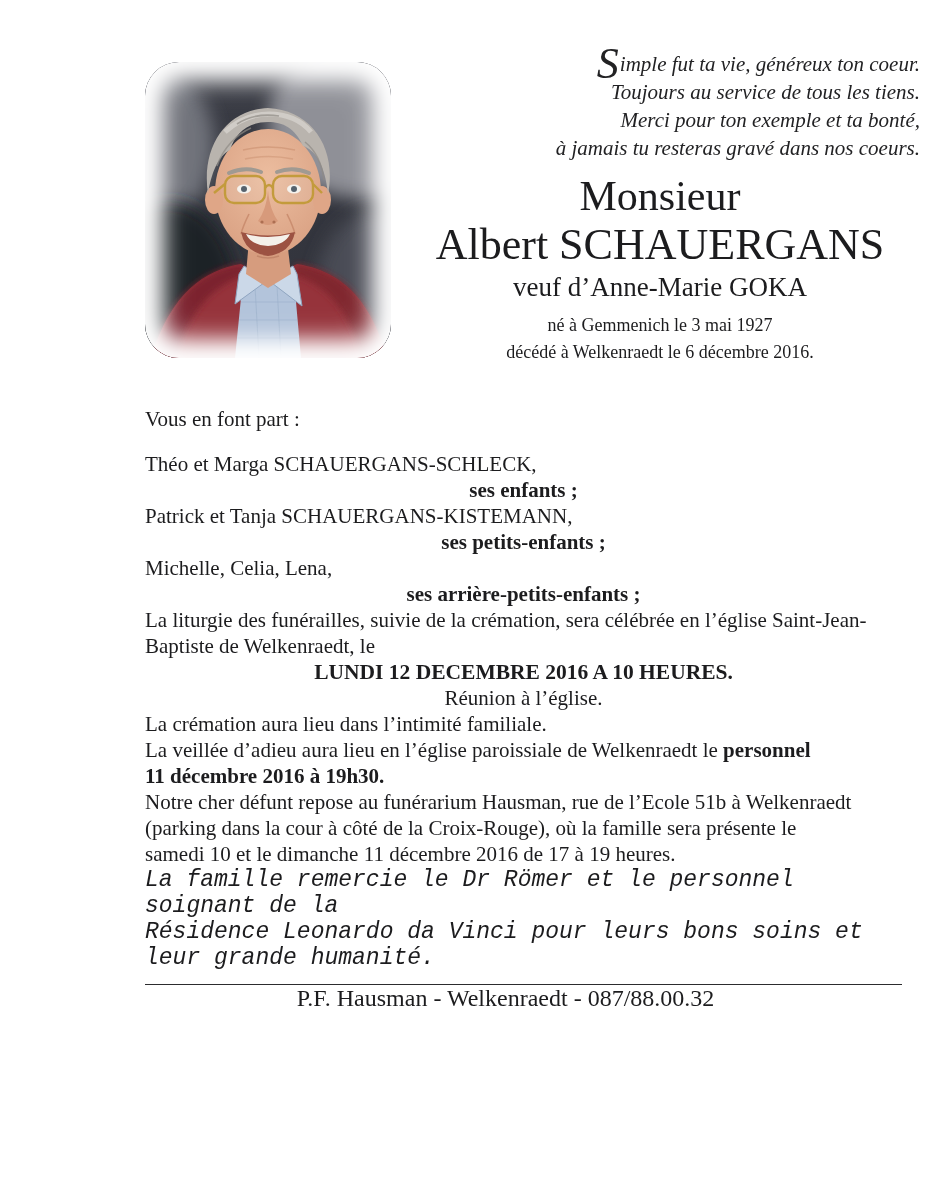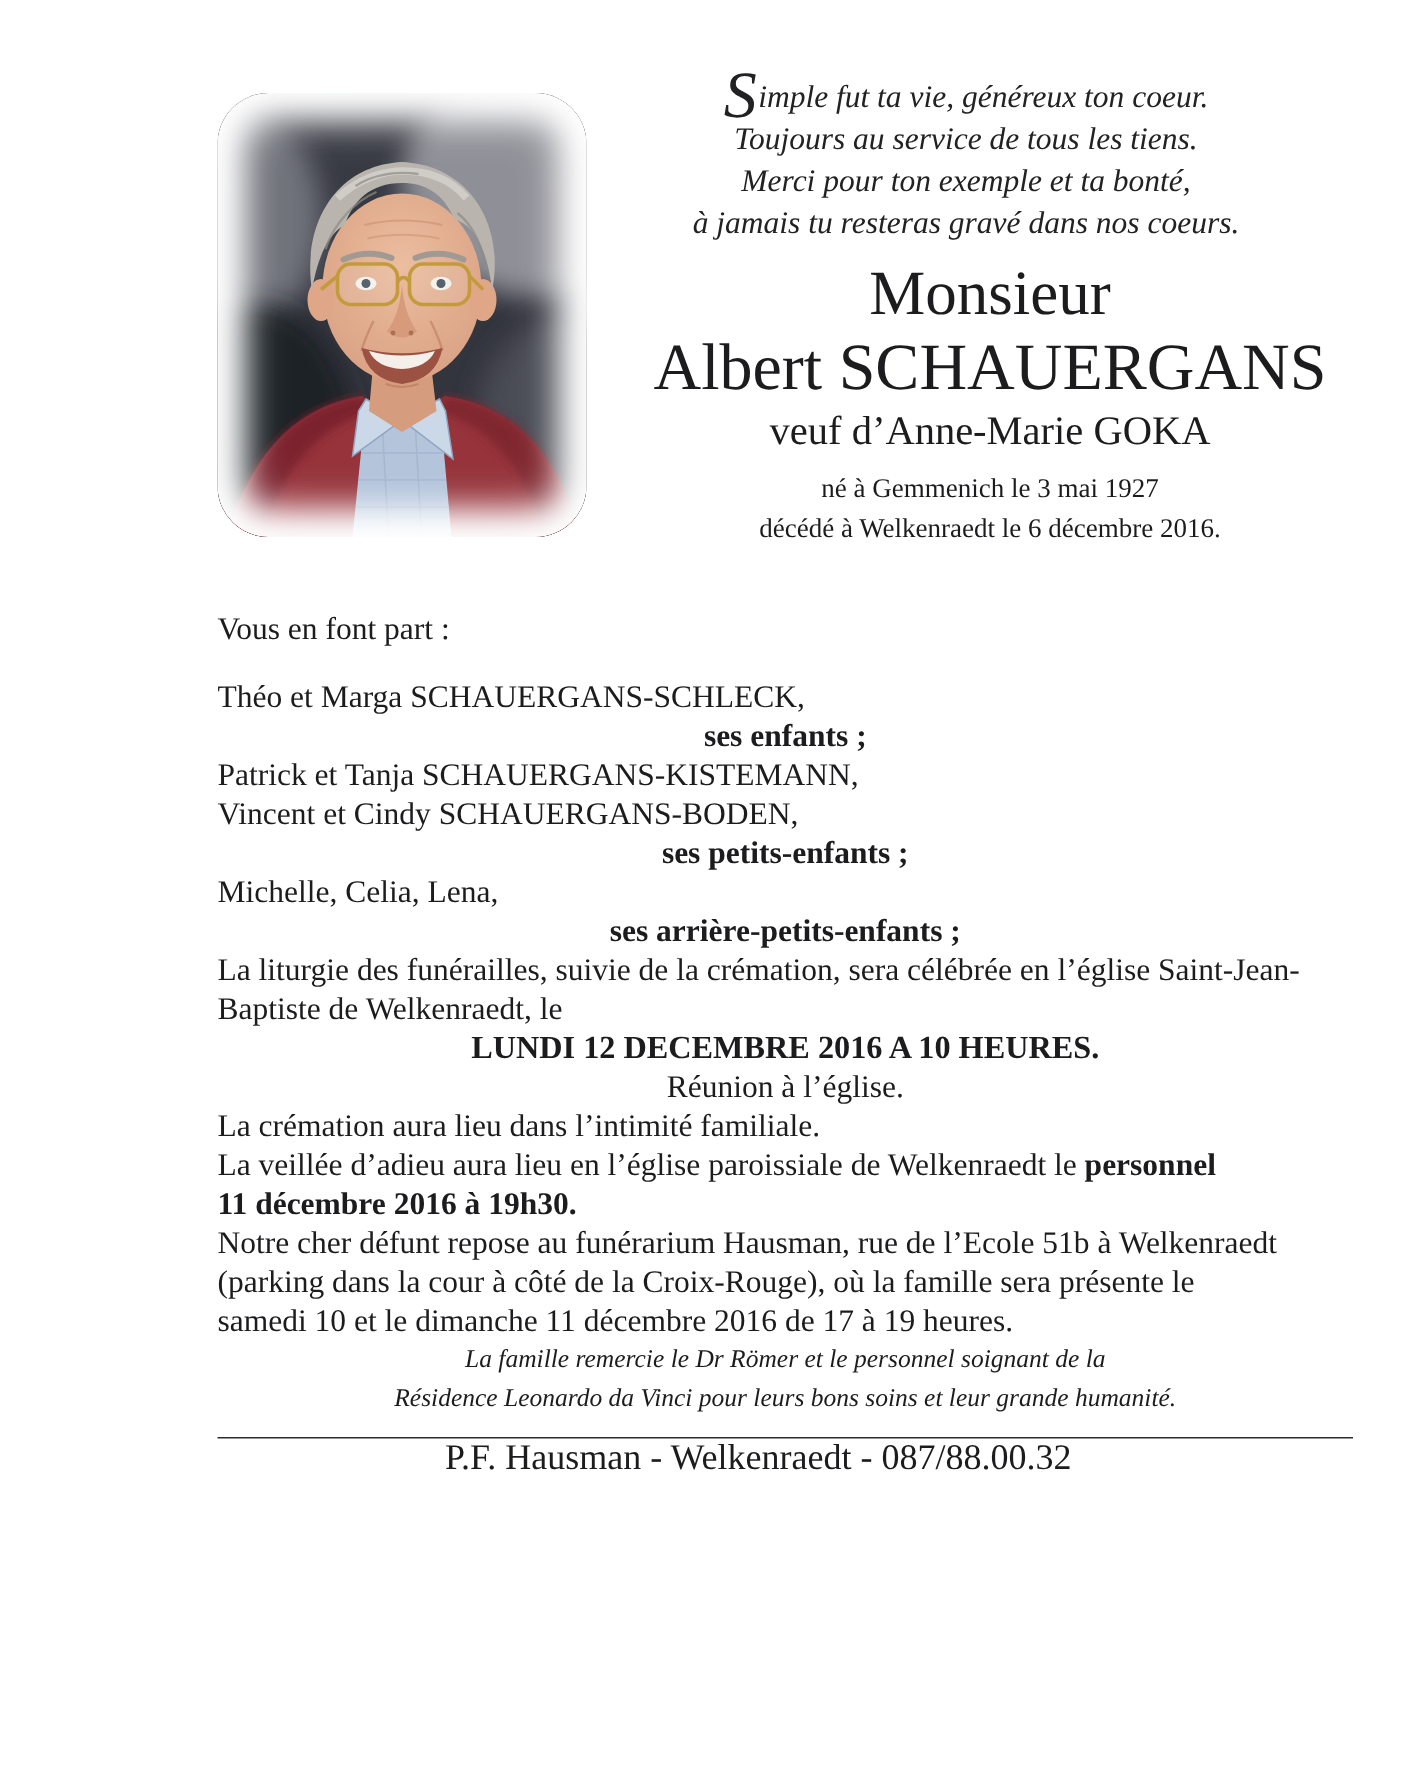--- a/index.html
+++ b/index.html
@@ -30,24 +30,24 @@
     position: absolute;
     inset: 0;
     border-radius: 34px;
     box-shadow: inset 0 0 22px 16px #ffffff, inset 0 0 40px 6px rgba(255,255,255,0.75);
     pointer-events: none;
   }
 
   
   .epigraph {
     position: absolute;
-    left: 404px;
+    left: 440px;
     top: 50px;
     width: 480px;
-    text-align: center;
+    text-align: right;
     font-style: italic;
     font-size: 21px;
     line-height: 28px;
     color: #222224;
   }
   .epigraph .initial {
     font-size: 44px;
     line-height: 20px;
     vertical-align: -7px;
     letter-spacing: 1px;
@@ -79,21 +79,21 @@
   .body p { margin: 0; }
   .right-label { text-align: center; font-weight: bold; }
   .family    { margin-top: 19px; }
   .relatives { margin-top: 16px; }
   .liturgy   { margin-top: 16px; }
   .datetime  { margin-top: 16px; text-align: center; font-weight: bold; font-size: 21.5px; }
   .meeting   { margin-top: 10px; text-align: center; }
   .cremation { margin-top: 13px; }
   .vigil     { margin-top: 14px; }
   .repose    { margin-top: 14px; }
-  .thanks    { margin-top: 13px; text-align: center; font-style: italic; font-size: 17px; }
+  .thanks    { margin-top: 13px; text-align: left; font-style: italic; font-size: 23px; font-family: Liberation Mono, monospace; }
   .footer-rule {
     margin-top: 13px;
     border: none;
     border-top: 1.5px solid #2c2c2e;
     height: 0;
     width: 100%;
   }
   .footer-text {
     margin-top: 1px;
     text-align: center;
@@ -203,21 +203,20 @@
   </div>
 
   <div class="body">
 
     <p>Vous en font part :</p>
 
     <div class="family">
       <div>Théo et Marga SCHAUERGANS-SCHLECK,</div>
       <div class="right-label">ses enfants ;</div>
       <div>Patrick et Tanja SCHAUERGANS-KISTEMANN,</div>
-      <div>Vincent et Cindy SCHAUERGANS-BODEN,</div>
       <div class="right-label">ses petits-enfants ;</div>
       <div>Michelle, Celia, Lena,</div>
       <div class="right-label">ses arrière-petits-enfants ;</div>
     </div>
 
 
     <p class="liturgy">
       <span>La liturgie des funérailles, suivie de la crémation, sera célébrée en l’église Saint-Jean-</span><br>
       <span>Baptiste de Welkenraedt, le</span>
     </p>

